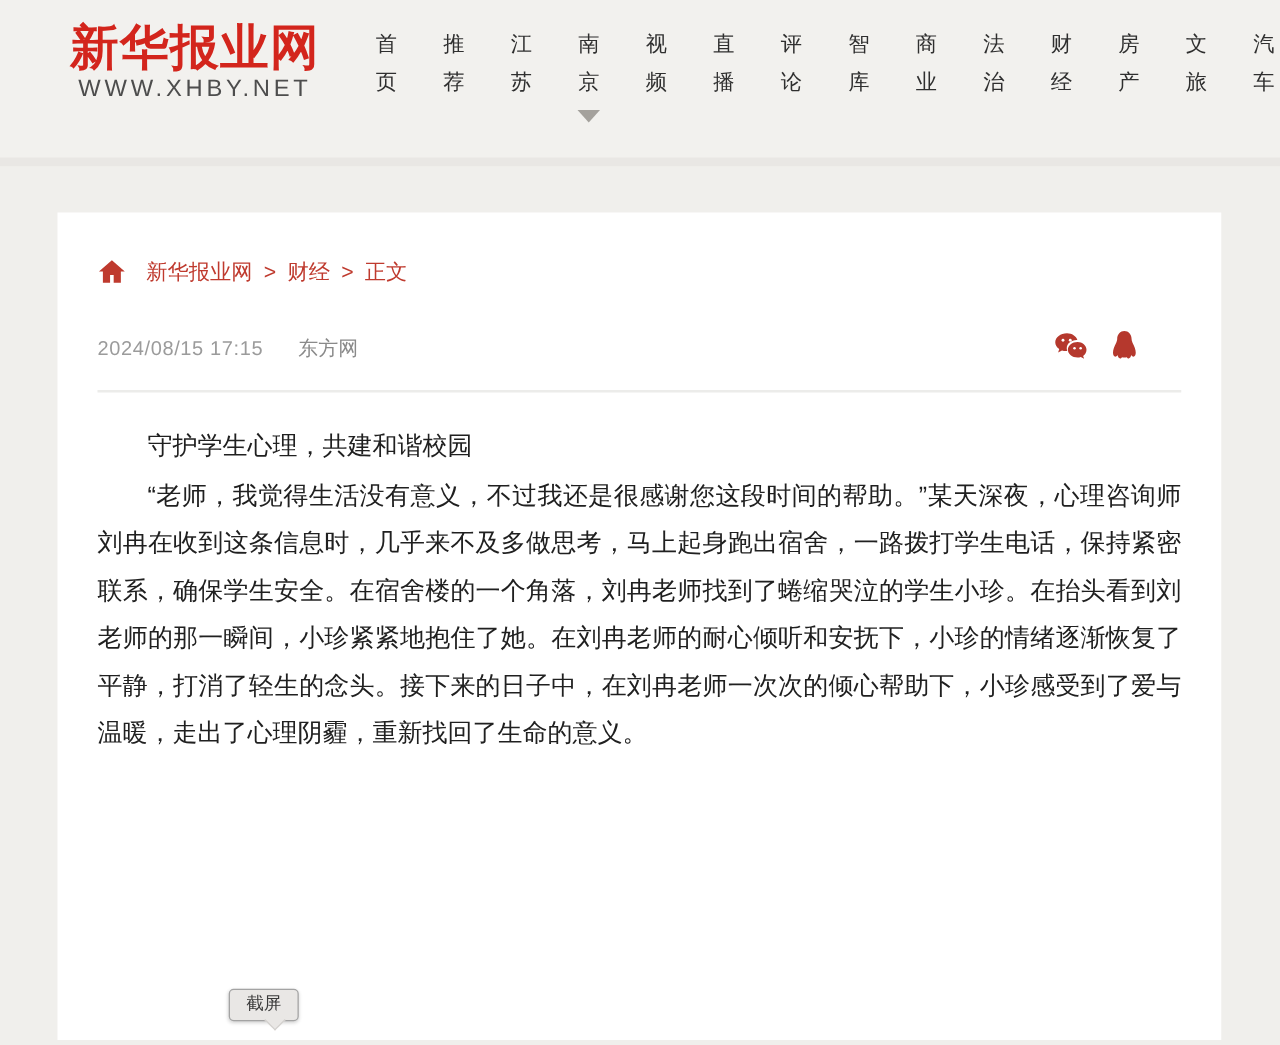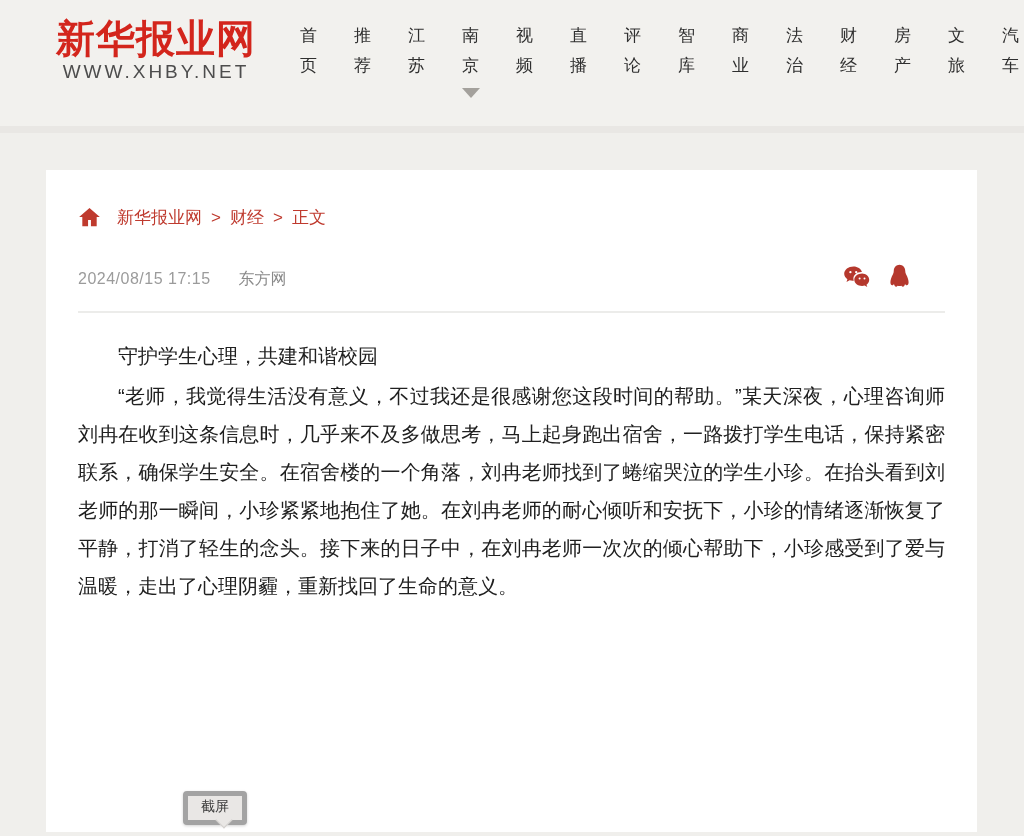--- a/index.html
+++ b/index.html
@@ -25,21 +25,21 @@
     letter-spacing:1px; line-height:44px; white-space:nowrap;
   }
   .logo-url {
     font-size:19px; font-weight:normal; color:#4d4d4d;
     letter-spacing:3px; line-height:22px;
   }
   .nav { display:flex; margin-left:44px; padding-top:21px; }
   .nav-item {
     width:18px; margin-right:36px;
     font-size:17px; line-height:30px; color:#2f2f2f;
-    word-break:break-all; text-align:left;
+    word-break:break-all; text-align:center;
     cursor:pointer; position:relative; text-decoration:none;
   }
   .nav-item:last-child { margin-right:16px; }
   .nav-arrow {
     position:absolute; top:67px; left:50%; transform:translateX(-50%);
     width:0; height:0;
     border-left:9px solid transparent; border-right:9px solid transparent;
     border-top:10px solid #a4a19c;
   }
 
@@ -81,21 +81,21 @@
     text-align:justify;
   }
   .article-body p { text-indent:2em; }
   .article-subheading { text-indent:2em; font-weight:normal; margin-top:6px; }
   .p2 { margin-top:2px; }
 
   
   .screen-tooltip {
     position:absolute; left:183px; top:791px;
     background:#e9e7e5;
-    border:5px solid #a3a3a3;
+    border:1px solid #a3a3a3;
     border-radius:4px;
     padding:2px 13px 4px 13px;
     font-size:14px; color:#3a3a3a;
     box-shadow:0 1px 3px rgba(0,0,0,0.18);
     z-index:6;
   }
   .screen-tooltip::after {
     content:""; position:absolute;
     left:30px; bottom:-6px;
     width:11px; height:11px;

